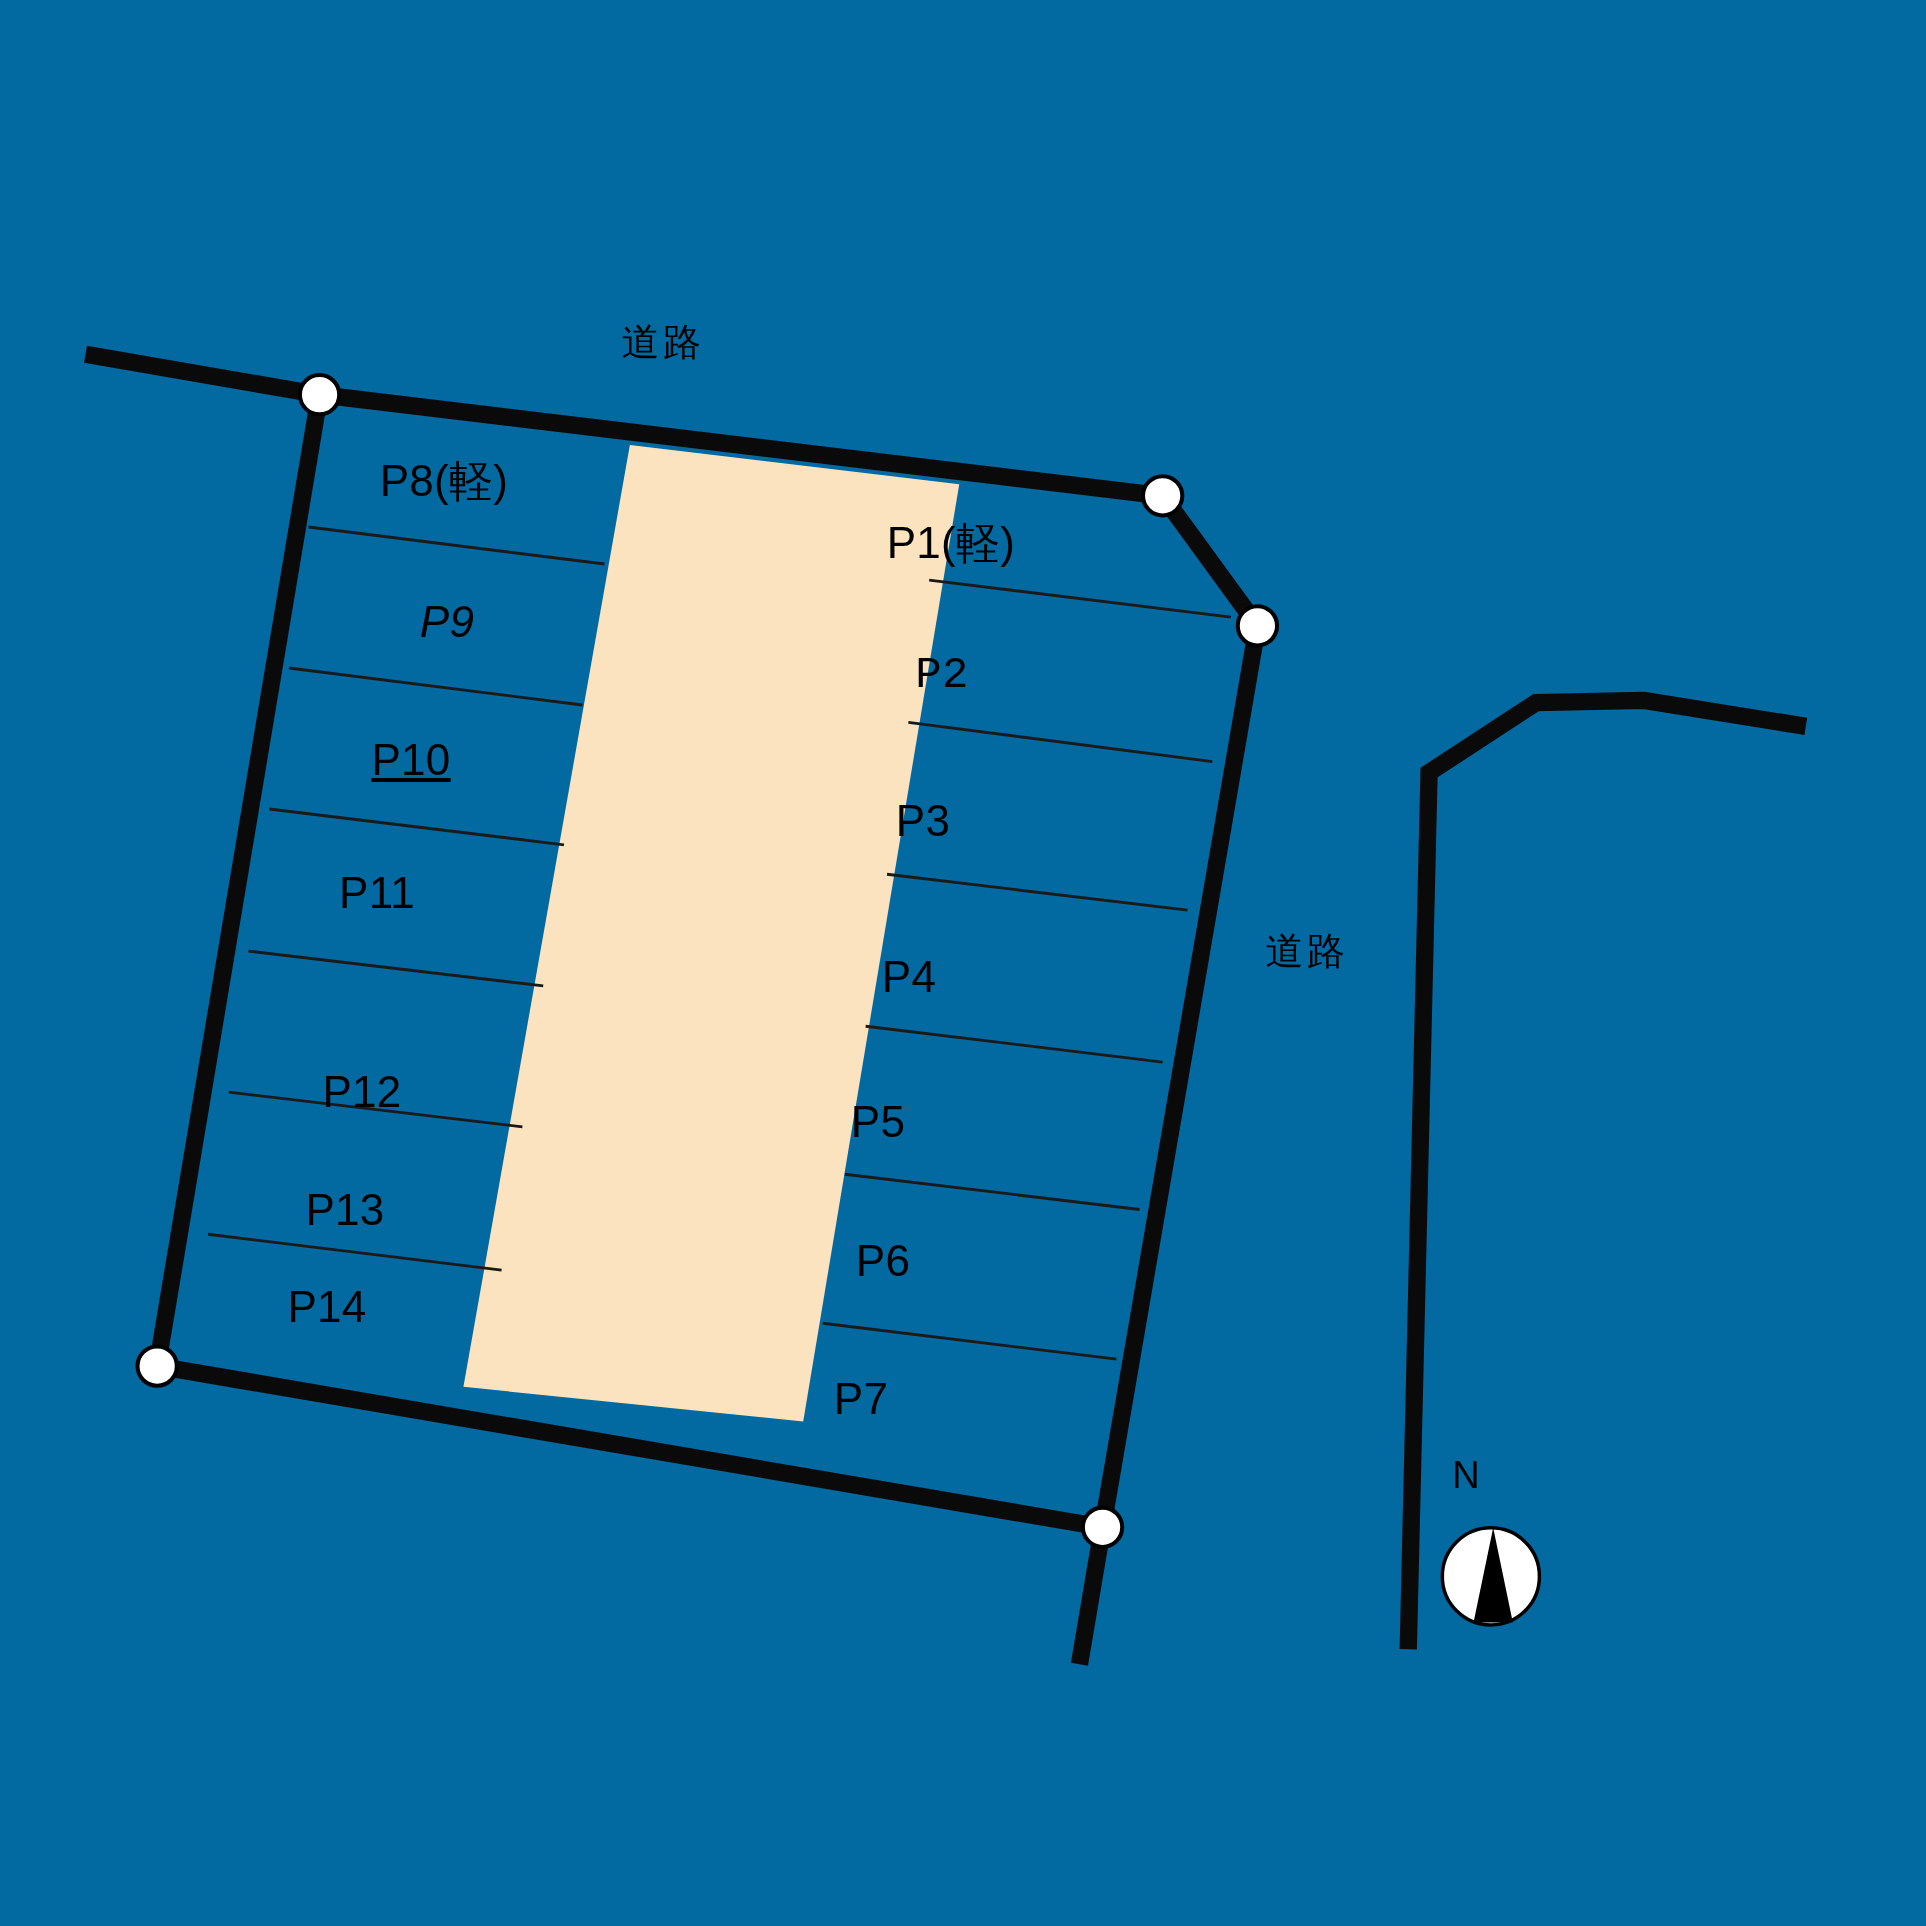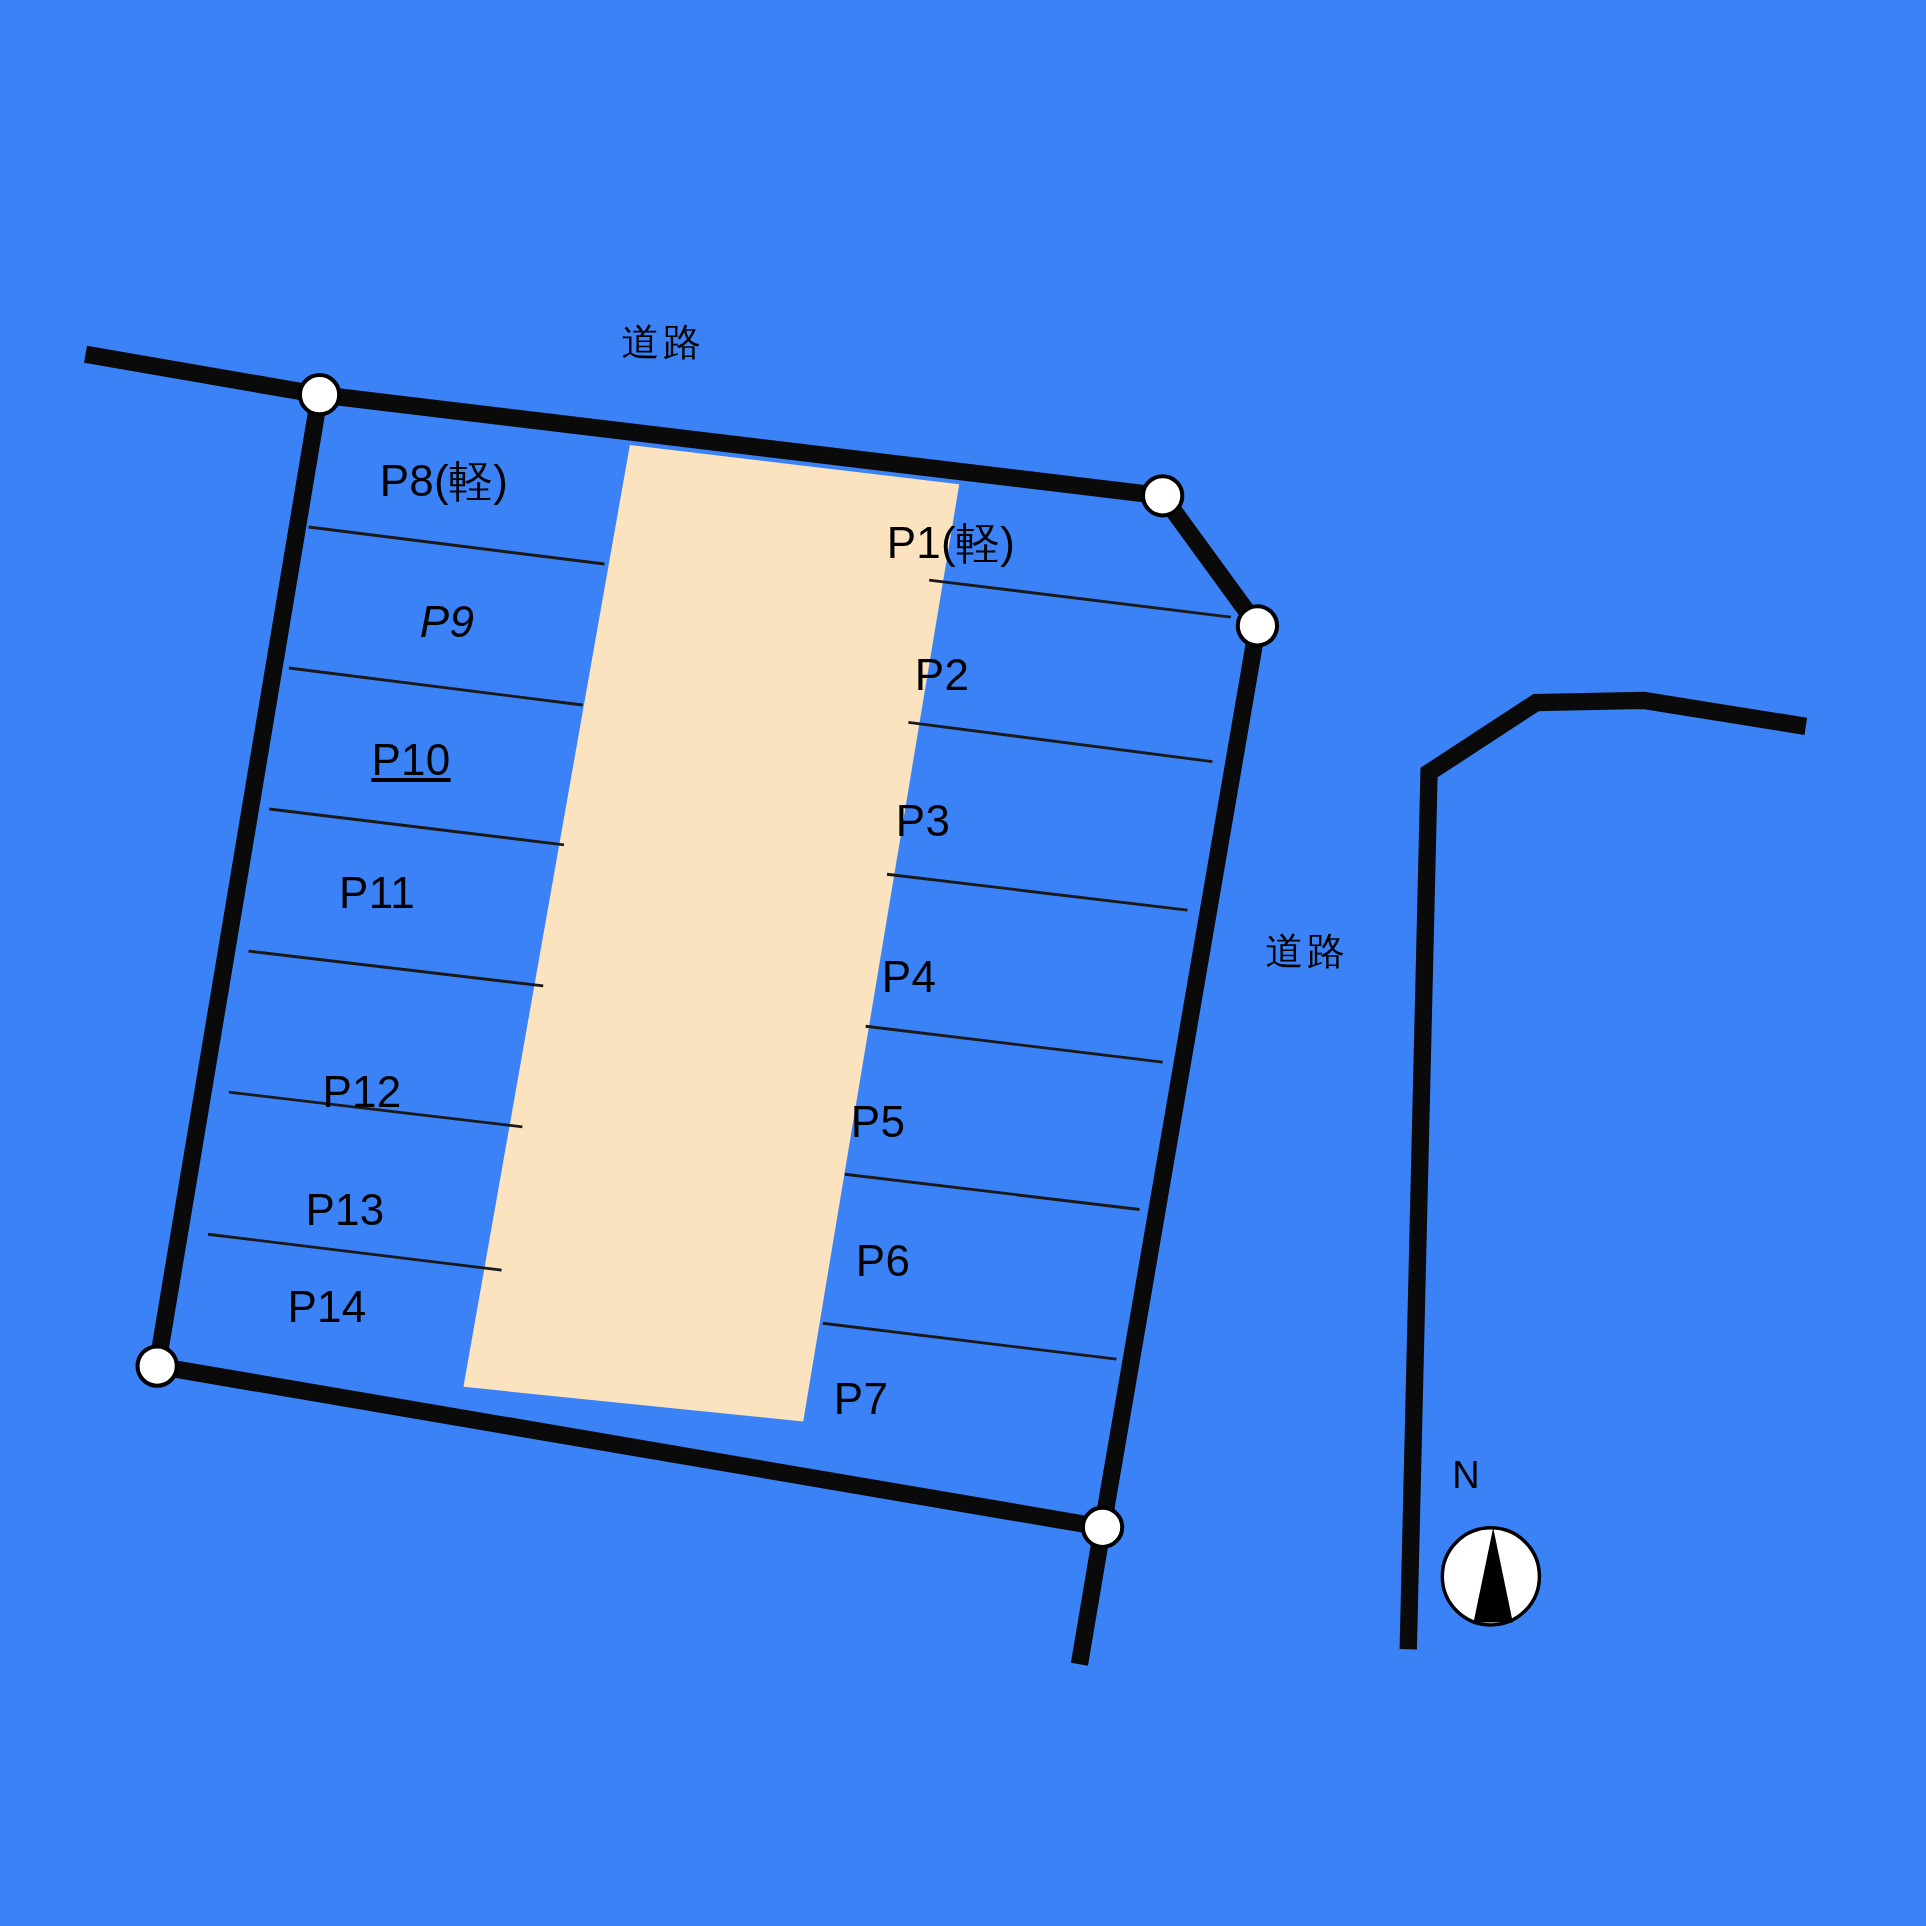--- a/index.html
+++ b/index.html
@@ -11,21 +11,21 @@
   body {
     width: 1926px;
     height: 1926px;
     font-family: "Liberation Sans", "DejaVu Sans", sans-serif;
     overflow: hidden;
   }
   #map-root {
     position: relative;
     width: 1926px;
     height: 1926px;
-    background: #3b82f6;
+    background: #0369a1;
   }
   #site-svg {
     position: absolute;
     left: 0;
     top: 0;
     width: 1926px;
     height: 1926px;
     display: block;
   }
   .stall-label,
@@ -100,21 +100,21 @@
       <polygon id="compass-needle" points="2584,2644 2550,2808 2618,2808" fill="#000000"></polygon>
     </g>
   </svg>
 
   <div class="road-label" id="road-label-top" style="left: 663px; top: 342px; transform: translate(-50%, -50%);">道路</div>
   <div class="road-label" id="road-label-right" style="left: 1307px; top: 951px; transform: translate(-50%, -50%);">道路</div>
 
   <div class="compass-letter" id="compass-letter" style="left: 1466px; top: 1475px; transform: translate(-50%, -50%);">N</div>
 
   <div class="stall-label" id="lbl-p1" style="left: 951px; top: 543px; transform: translate(-50%, -50%);">P1(軽)</div>
-  <div class="stall-label" id="lbl-p2" style="left: 942px; top: 675px; transform: translate(-50%, -50%);">P2</div>
+  <div class="stall-label" id="lbl-p2" style="left: 942px; top: 675px; transform: translate(-50%, -50%); font-family: Liberation Mono, monospace;">P2</div>
   <div class="stall-label" id="lbl-p3" style="left: 923px; top: 821px; transform: translate(-50%, -50%);">P3</div>
   <div class="stall-label" id="lbl-p4" style="left: 909px; top: 977px; transform: translate(-50%, -50%);">P4</div>
   <div class="stall-label" id="lbl-p5" style="left: 878px; top: 1122px; transform: translate(-50%, -50%);">P5</div>
   <div class="stall-label" id="lbl-p6" style="left: 883px; top: 1261px; transform: translate(-50%, -50%);">P6</div>
   <div class="stall-label" id="lbl-p7" style="left: 861px; top: 1399px; transform: translate(-50%, -50%);">P7</div>
 
   <div class="stall-label" id="lbl-p8" style="left: 444px; top: 481px; transform: translate(-50%, -50%);">P8(軽)</div>
   <div class="stall-label" id="lbl-p9" style="left: 447px; top: 622px; transform: translate(-50%, -50%); font-style: italic;">P9</div>
   <div class="stall-label" id="lbl-p10" style="left: 411px; top: 760px; transform: translate(-50%, -50%); text-decoration: underline;">P10</div>
   <div class="stall-label" id="lbl-p11" style="left: 377px; top: 893px; transform: translate(-50%, -50%);">P11</div>

